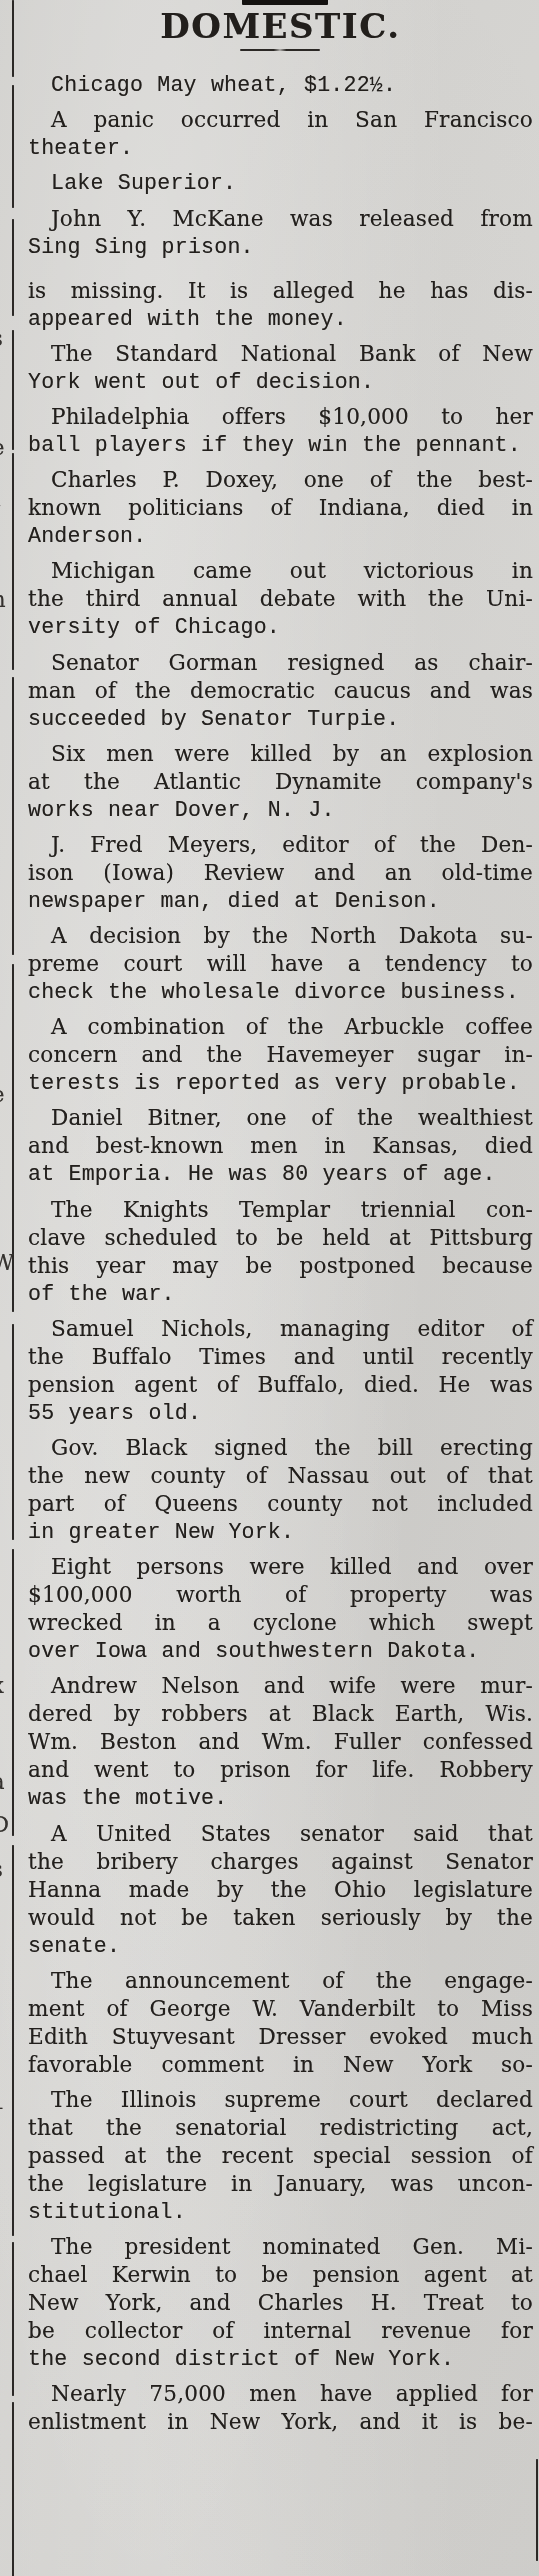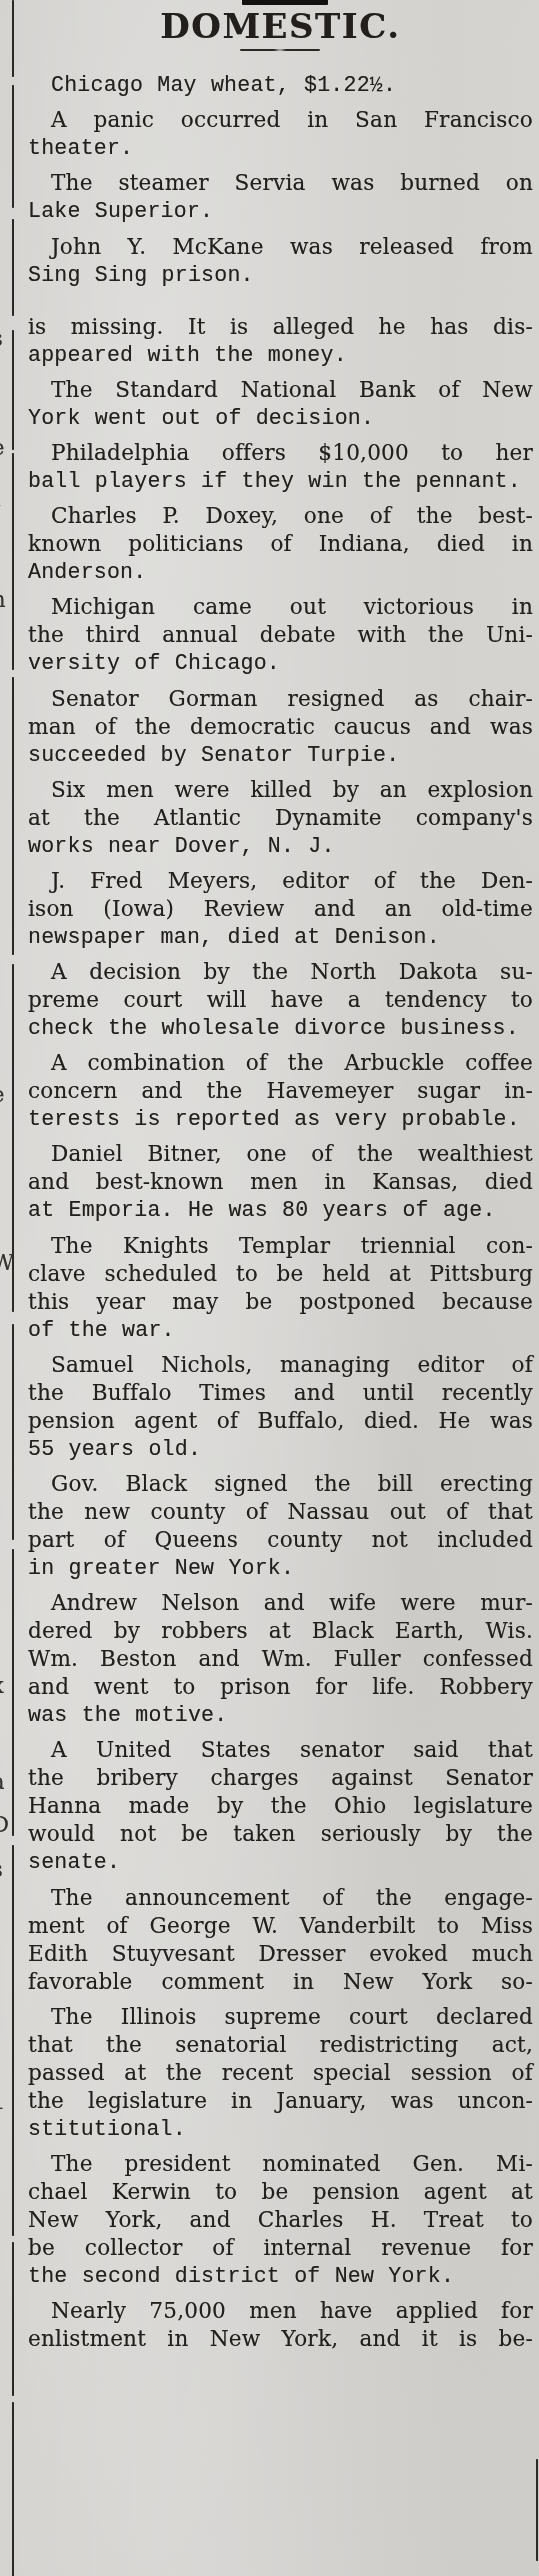--- a/index.html
+++ b/index.html
@@ -33,21 +33,21 @@
   .heading-rule{
     position:absolute; left:240px; top:49px; width:80px; height:2.1px;
     background:linear-gradient(90deg,#2b2825 0%,#2b2825 42%,rgba(43,40,37,0.25) 50%,#2b2825 58%,#2b2825 100%);
     border-radius:1px;
   }
   .column{
     position:absolute; left:28px; top:71px; width:505px;
   }
   .para{margin-top:7.2px;}
   .para.first{margin-top:0;}
-  .para.gap-before{margin-top:24px;}
+  .para.gap-before{margin-top:16px;}
   .tline{
     font-size:21.6px;
     line-height:28px;
     text-align:justify;
     text-align-last:justify;
     text-justify:inter-word;
     letter-spacing:0.2px;
     word-spacing:1px;
     text-shadow:0 0 0.5px rgba(22,20,18,0.42);
     white-space:nowrap;
@@ -75,21 +75,20 @@
   <div class="heading-rule"></div>
   <div class="column" id="column">
       <div class="para first indent">
         <div class="tline tlast">Chicago May wheat, $1.22½.</div>
       </div>
       <div class="para indent">
         <div class="tline">A panic occurred in San Francisco</div>
         <div class="tline tlast">theater.</div>
       </div>
       <div class="para indent">
-        <div class="tline">The steamer Servia was burned on</div>
         <div class="tline tlast">Lake Superior.</div>
       </div>
       <div class="para indent">
         <div class="tline">John Y. McKane was released from</div>
         <div class="tline tlast">Sing Sing prison.</div>
       </div>
       <div class="para gap-before">
         <div class="tline">is missing.  It is alleged he has dis-</div>
         <div class="tline tlast">appeared with the money.</div>
       </div>
@@ -151,20 +150,26 @@
         <div class="tline">Samuel Nichols, managing editor of</div>
         <div class="tline">the Buffalo Times and until recently</div>
         <div class="tline">pension agent of Buffalo, died. He was</div>
         <div class="tline tlast">55 years old.</div>
       </div>
       <div class="para indent">
         <div class="tline">Gov. Black signed the bill erecting</div>
         <div class="tline">the new county of Nassau out of that</div>
         <div class="tline">part of Queens county not included</div>
         <div class="tline tlast">in greater New York.</div>
+      </div>
+      <div class="para indent">
+        <div class="tline">Eight persons were killed and over</div>
+        <div class="tline">$100,000  worth  of  property  was</div>
+        <div class="tline">wrecked in a cyclone  which  swept</div>
+        <div class="tline tlast">over Iowa and southwestern Dakota.</div>
       </div>
       <div class="para indent">
         <div class="tline">Andrew Nelson and wife were mur-</div>
         <div class="tline">dered by robbers at Black Earth, Wis.</div>
         <div class="tline">Wm. Beston and Wm. Fuller confessed</div>
         <div class="tline">and went to prison for life.  Robbery</div>
         <div class="tline tlast">was the motive.</div>
       </div>
       <div class="para indent">
         <div class="tline">A United States  senator  said  that</div>

